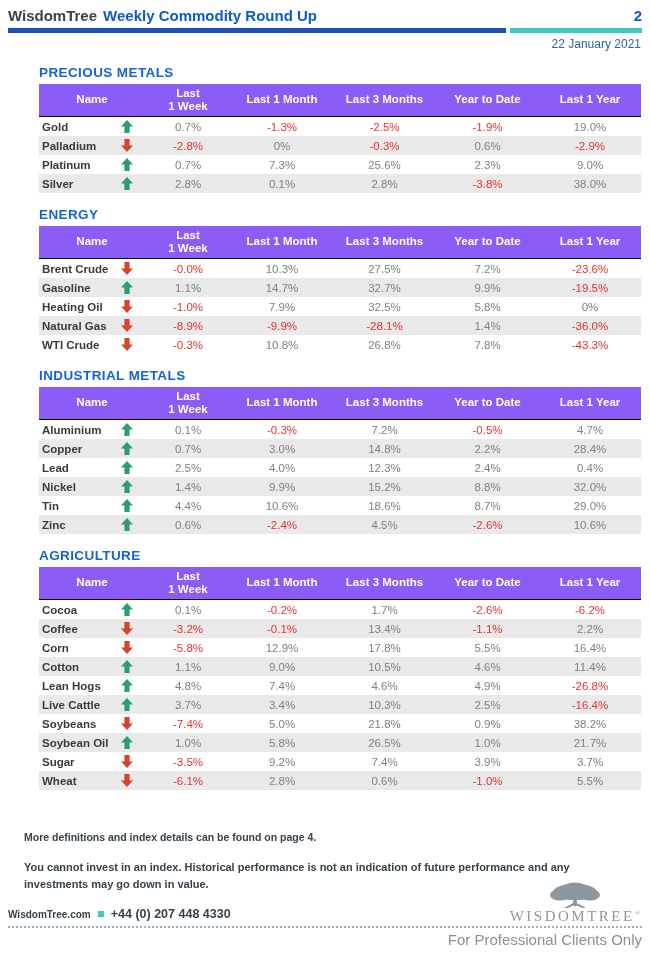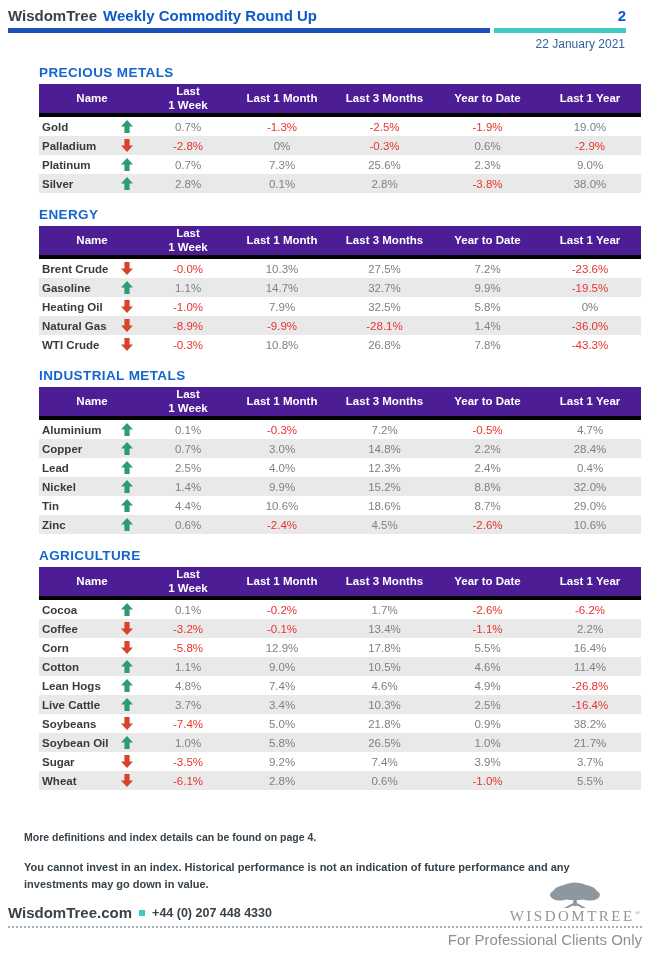--- a/index.html
+++ b/index.html
@@ -4,43 +4,43 @@
 <style>
   * { margin:0; padding:0; box-sizing:border-box; }
   body { background:#ffffff; }
   .page {
     position:relative; width:650px; height:954px; margin:0 auto;
     background:#ffffff; overflow:hidden;
     font-family:"Liberation Sans", sans-serif;
   }
 
   
-  .header { padding:7px 24px 0 8px; }
+  .header { padding:7px 8px 0 8px; }
   .header-top { display:flex; justify-content:space-between; align-items:baseline; }
   .brand-word { font-size:15px; font-weight:bold; color:#37424A; }
   .doc-title  { font-size:15px; font-weight:bold; color:#0D5BC8; margin-left:6px; }
   .page-num   { font-size:15px; font-weight:bold; color:#0D5BC8; }
   .header-bar { display:flex; height:5px; margin-top:3px; }
   .bar-blue   { flex:1 1 auto; background:#1A52B8; }
   .bar-gap    { width:4px; background:#ffffff; }
   .bar-teal   { width:132px; background:#3FC9C3; }
   .header-date { text-align:right; margin-top:4px; font-size:12px; color:#33639C; padding-right:1px; }
 
   
   .content { padding:0 39px; }
   .section { margin-top:14px; }
   .section-title {
     font-size:13.5px; font-weight:bold; color:#1565D0;
     letter-spacing:0.4px; margin-bottom:4px;
   }
   .tbl { width:602px; }
   .tr { display:flex; align-items:center; }
   .tr-head {
-    background:#4c1d95; height:33px;
-    border-bottom:4px solid #000000;
+    background:#8b5cf6; height:33px;
+    border-bottom:1px solid #000000;
   }
   .tr-body { height:19px; }
   .tr-body.striped { background:#E9E9E9; }
   .th {
     color:#ffffff; font-weight:bold; font-size:11.5px;
     text-align:center; line-height:1.15;
   }
   .td { font-size:11.5px; text-align:center; color:#7E8084; }
   .td.neg { color:#E8332C; }
   .td-name {
@@ -60,21 +60,21 @@
   
   .footnotes { position:absolute; left:24px; right:24px; top:831px; }
   .src-line  { font-size:9.5px; color:#8A9096; margin-bottom:4px; }
   .def-line  { font-size:10.5px; font-weight:bold; color:#37424A; margin-bottom:16px; }
   .disc-line { font-size:11px; font-weight:bold; color:#37424A; line-height:1.5; }
 
   
   .bottombar { position:absolute; left:8px; right:8px; bottom:6px; }
   .bb-row { display:flex; justify-content:space-between; align-items:flex-end; }
   .bb-left { display:flex; align-items:center; gap:7px; padding-bottom:3px; }
-  .site-link { font-size:15px; font-weight:bold; color:#37424A; text-decoration:none; }
+  .site-link { font-size:10px; font-weight:bold; color:#37424A; text-decoration:none; }
   .teal-sq { width:6px; height:6px; background:#3FC9C3; display:inline-block; }
   .phone { font-size:12.5px; font-weight:bold; color:#37424A; }
   .logo-block { display:flex; flex-direction:column; align-items:center; margin-right:2px; }
   .logo-word {
     font-family:"Liberation Serif", serif; font-size:15px; color:#8E979D;
     letter-spacing:2.5px; line-height:1;
   }
   .logo-reg { font-size:7px; vertical-align:super; letter-spacing:0; }
   .dotted-line { border-top:2px dotted #A7AEB4; margin-top:2px; }
   .tagline { text-align:right; font-size:15px; color:#8A9096; margin-top:3px; }

